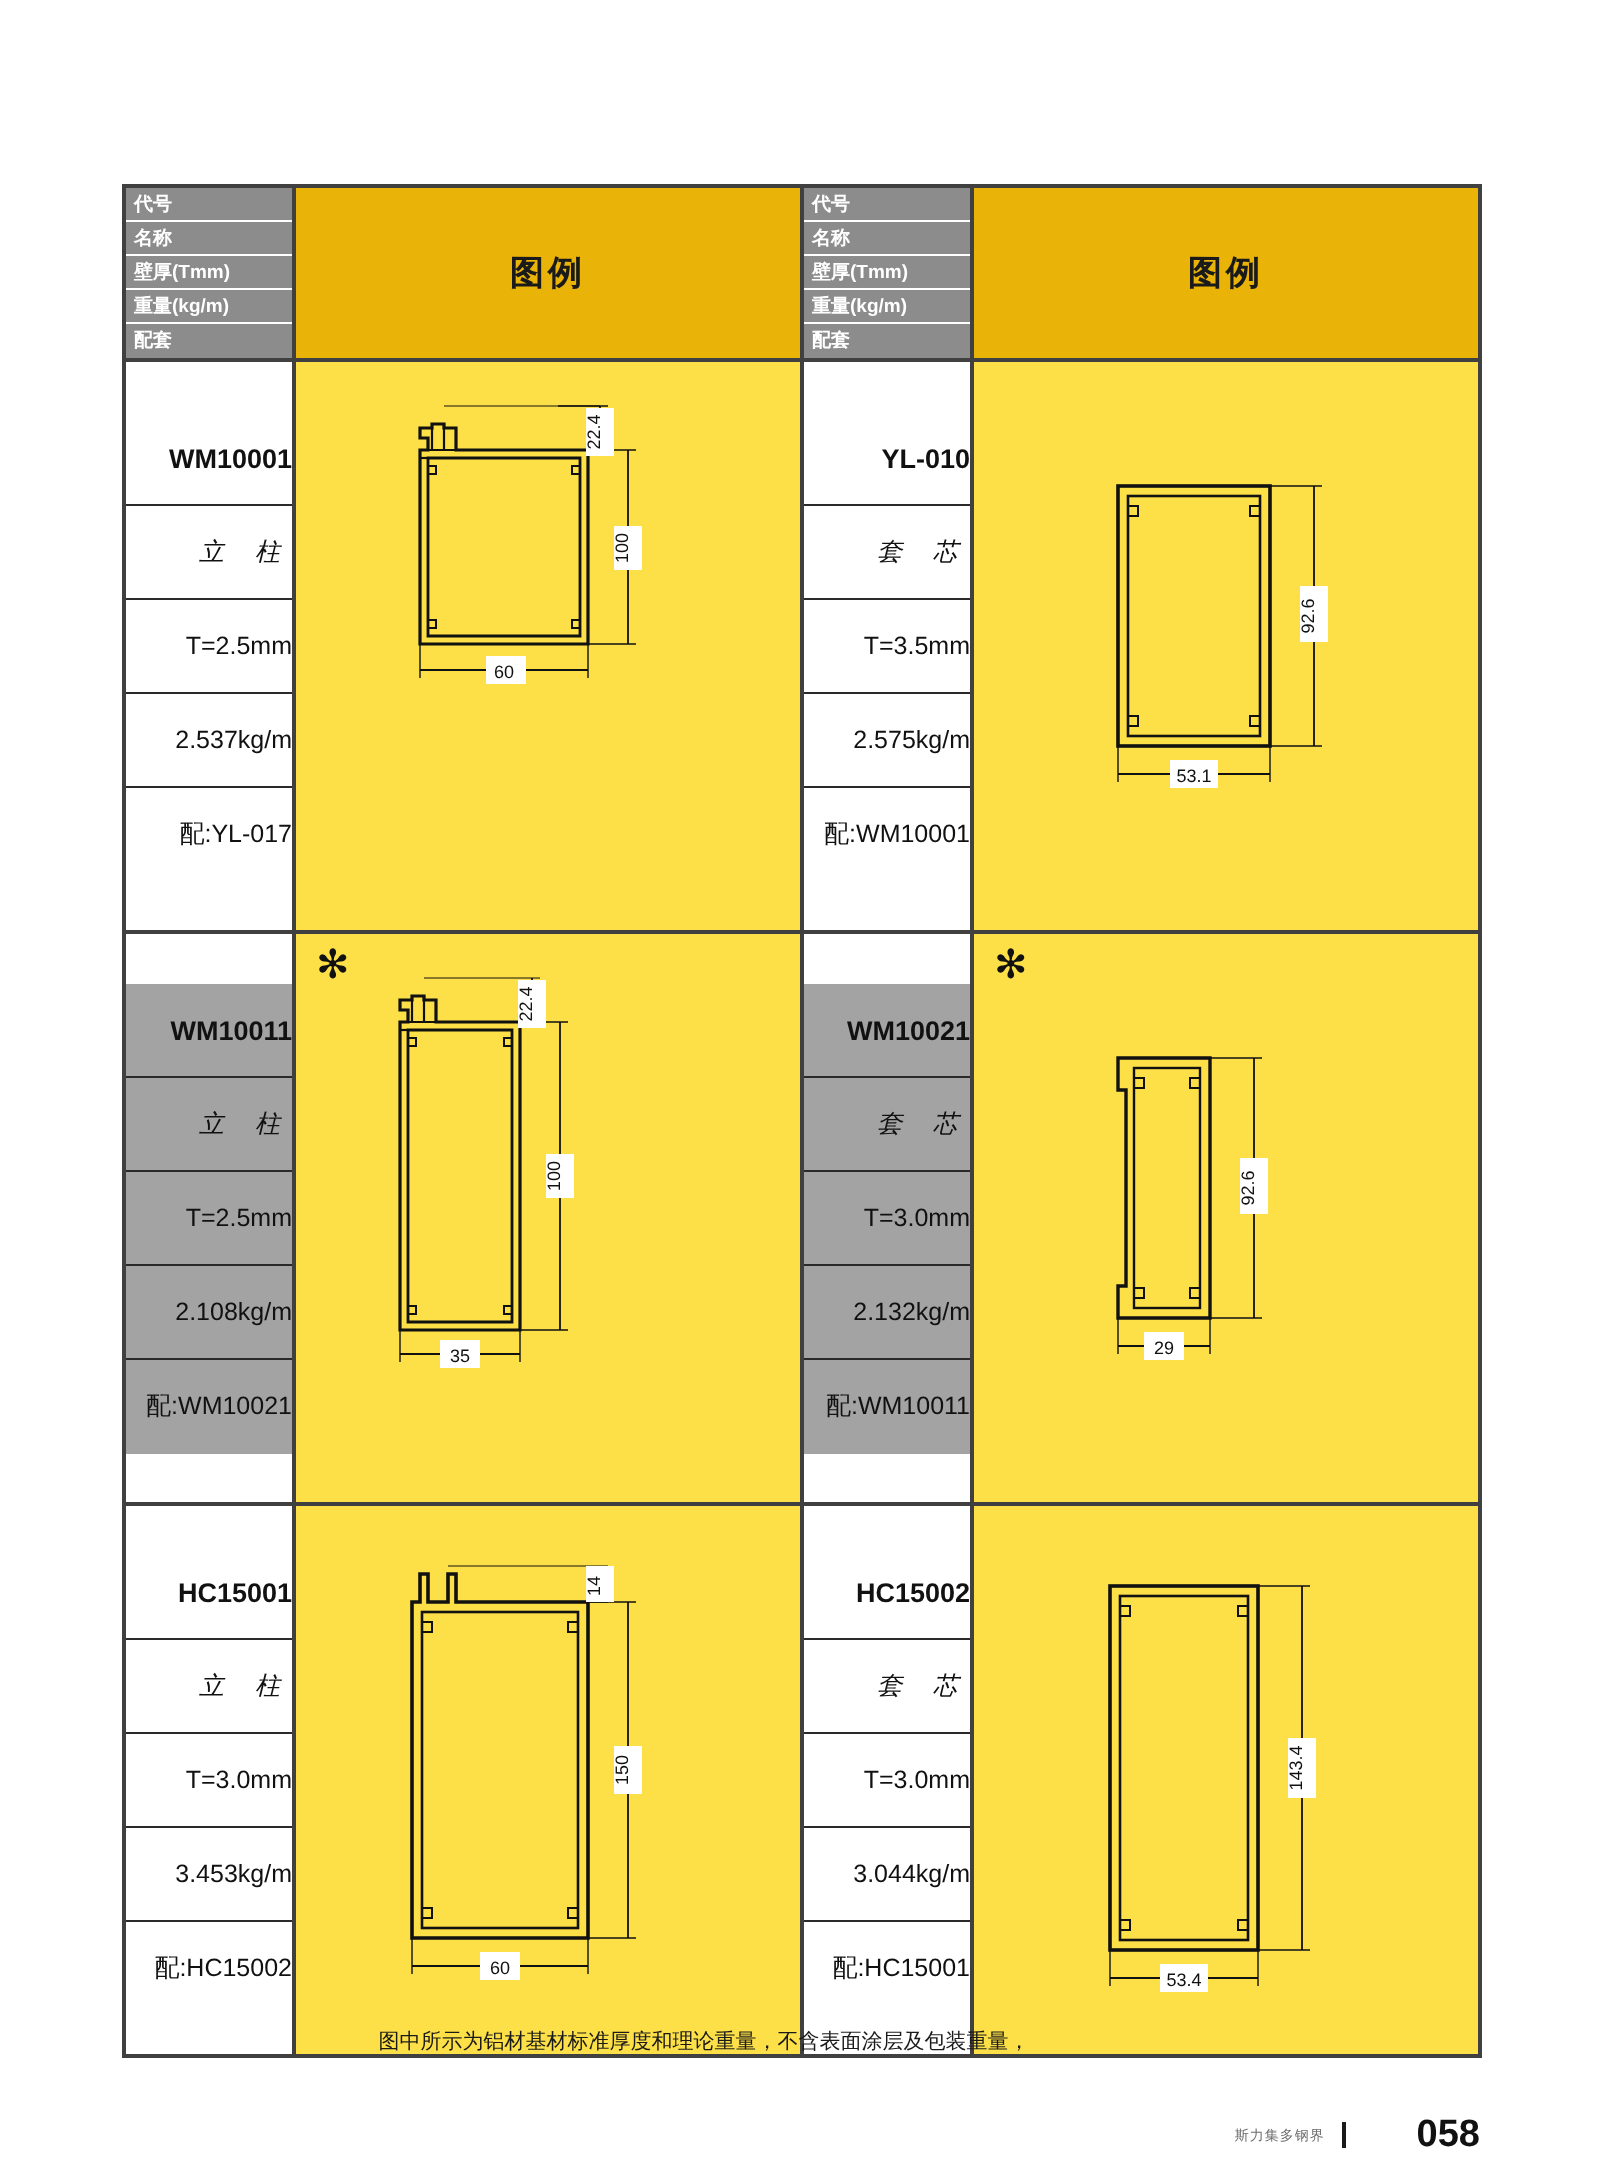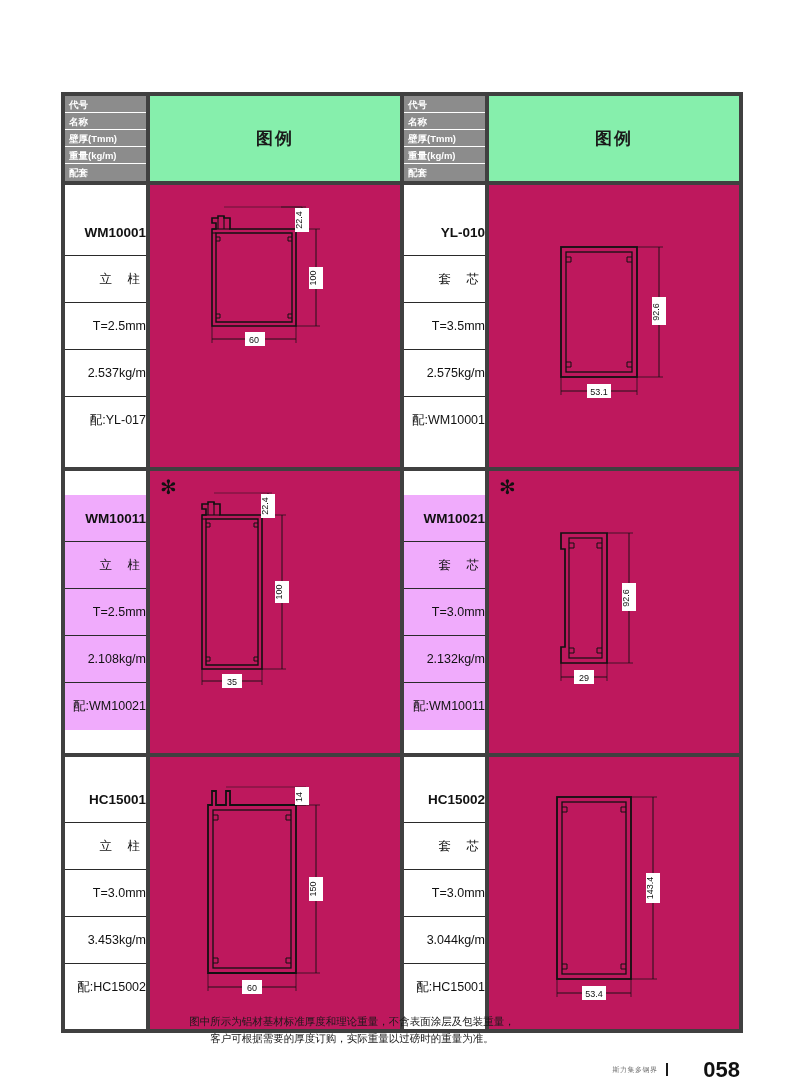--- a/index.html
+++ b/index.html
@@ -17,42 +17,42 @@
     width: 800px; height: 1085px;
   }
   
   .catalog {
     position: absolute;
     left: 61px; top: 92px;
     width: 678px;
     border-collapse: collapse;
     table-layout: fixed;
   }
-  .catalog td, .catalog th { border: 4px solid #404040; padding: 0; }
+  .catalog td, .catalog th { border: 2px solid #404040; padding: 0; }
   .col-code { width: 85px; }
   .col-fig  { width: 254px; }
 
   
   .hdr-cell { padding: 0; vertical-align: top; }
   .hdr-rows { display: block; }
   .hdr-row {
     height: 17px;
     background: #8c8c8c;
     color: #fff;
     font-size: 9.5px;
     line-height: 17px;
     padding-left: 4px;
     border-bottom: 1px solid #fff;
     font-weight: bold;
     white-space: nowrap;
     overflow: hidden;
   }
   .hdr-row:last-child { border-bottom: none; }
   .hdr-fig {
-    background: #86efac;
+    background: #eab308;
     text-align: center;
     font-size: 17px;
     font-weight: bold;
     color: #1a1a1a;
     letter-spacing: 2px;
   }
 
   
   .spec-stack { display: block; }
   .spec-cell {
@@ -60,25 +60,25 @@
     line-height: 47px;
     text-align: right;
     font-size: 12.5px;
     color: #111;
     border-bottom: 1px solid #2a2a2a;
     white-space: nowrap;
     overflow: hidden;
   }
   .spec-cell:last-child { border-bottom: none; }
   .spec-cell.code { font-weight: bold; font-size: 13.5px; }
-  .spec-cell.name { letter-spacing: 6px; padding-left: 6px; }
-  .tint .spec-cell { background: #f0abfc; }
+  .spec-cell.name { letter-spacing: 6px; padding-left: 6px; font-style: italic; }
+  .tint .spec-cell { background: #a3a3a3; }
 
   
-  .fig-cell { position: relative; height: 286px; background:#be185d; }
+  .fig-cell { position: relative; height: 286px; background:#fde047; }
   .fig-cell.tall { height: 276px; }
   .star {
     position: absolute;
     left: 10px; top: 6px;
     font-size: 20px;
     color: #111;
     line-height: 1;
   }
   .fig-wrap { position:absolute; left:0; top:0; right:0; bottom:0; }
   .fig-wrap svg { position:absolute; }
@@ -101,21 +101,21 @@
   }
   .pagemark .brand {
     font-size: 7px; color: #6f6f6f; letter-spacing: .5px;
     vertical-align: middle;
   }
   .pagemark .bar {
     display:inline-block; width:2px; height:13px; background:#1a1a1a;
     margin: 0 3px -2px 4px;
   }
   .pagemark .num {
-    font-size: 22px; font-weight: bold; color:#111; vertical-align: middle; margin-left: 28px;
+    font-size: 19px; font-weight: bold; color:#111; vertical-align: middle; margin-left: 28px;
   }
   .dim-txt { font-size: 9px; fill: #111; font-family: "Liberation Sans", sans-serif; }
 </style>
 </head>
 <body>
 
 <div class="page">
 
   <table class="catalog">
     <colgroup>
@@ -393,21 +393,20 @@
             </svg>
           </div>
         </td>
       </tr>
 
     </tbody>
   </table>
 
   <div class="footnote">
     <div>图中所示为铝材基材标准厚度和理论重量，不含表面涂层及包装重量，</div>
-    <div>客户可根据需要的厚度订购，实际重量以过磅时的重量为准。</div>
   </div>
 
   <div class="pagemark">
     <span class="brand">斯力集多钢界</span>
     <span class="bar"></span>
     <span class="num">058</span>
   </div>
 
 </div>
 

